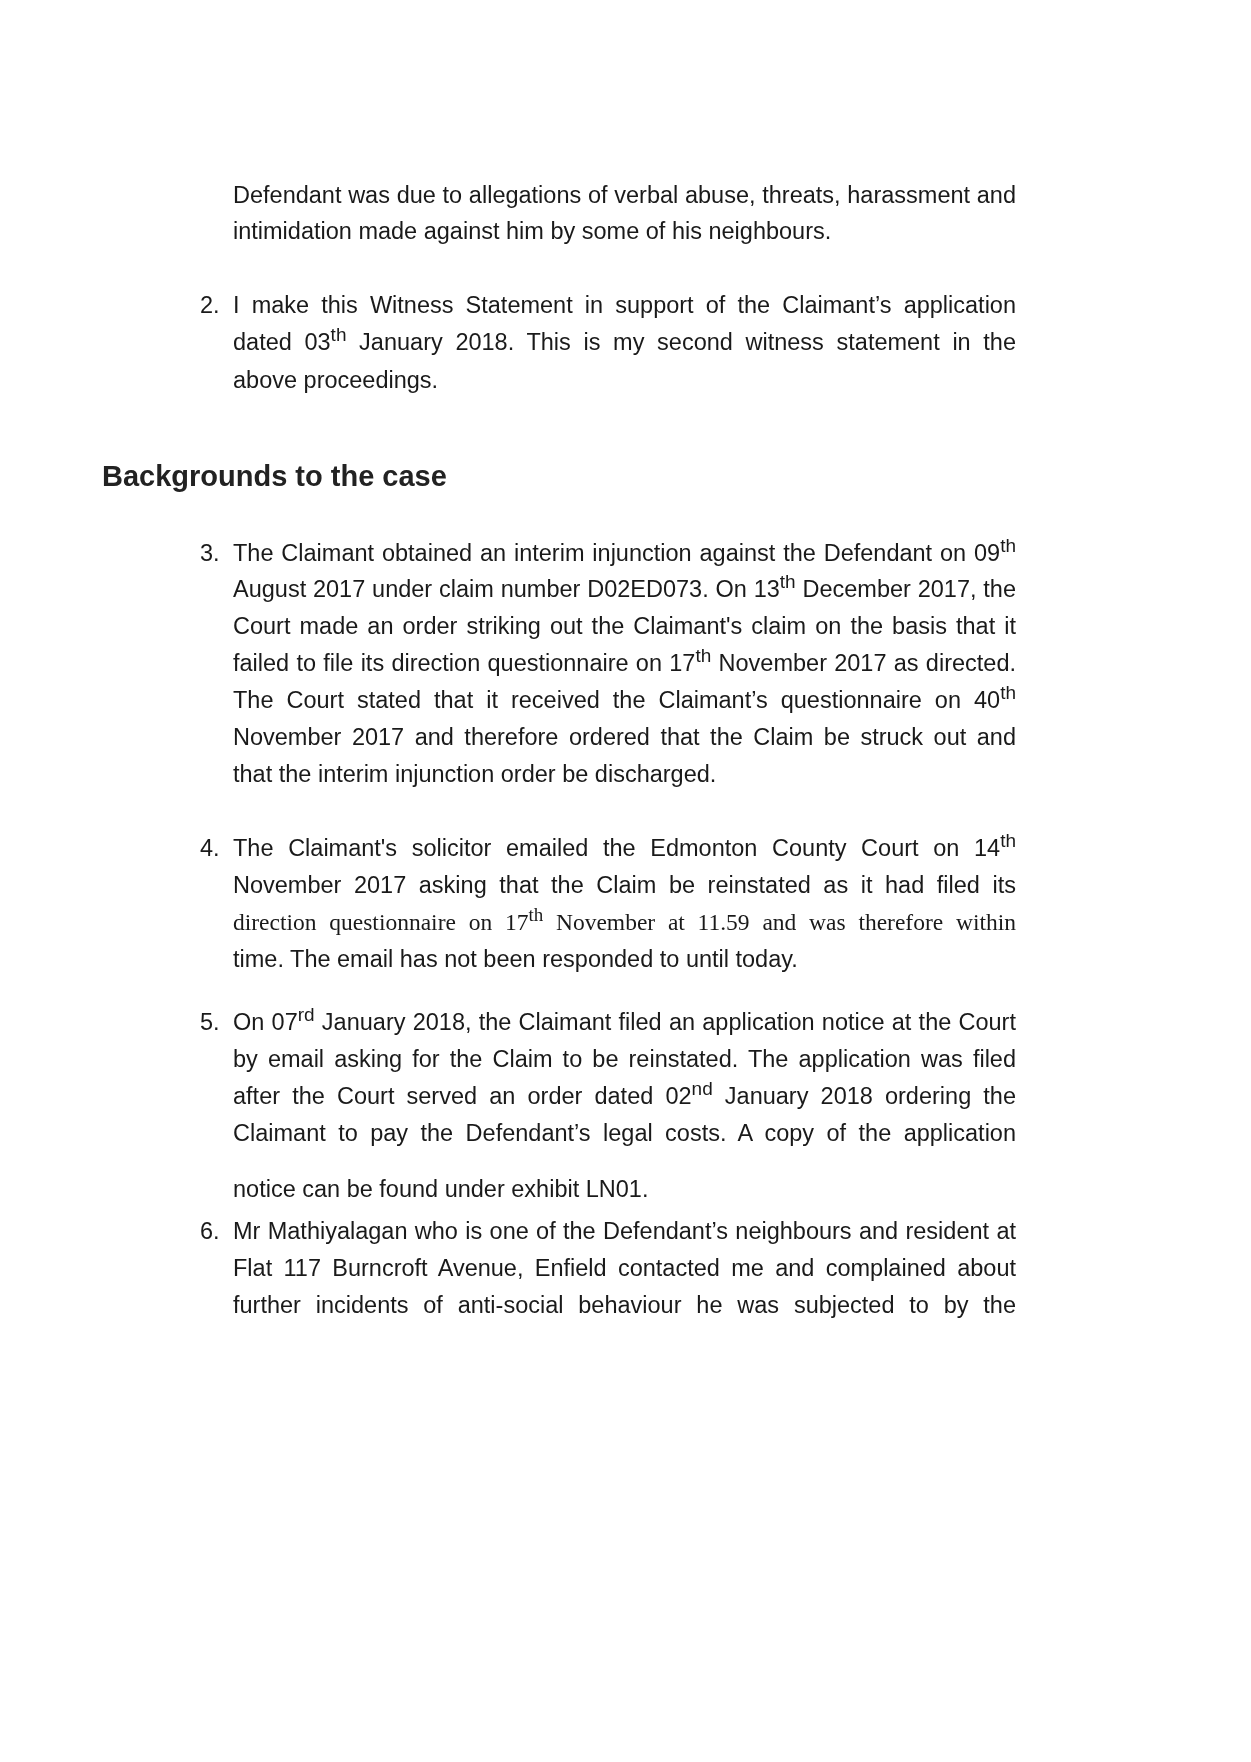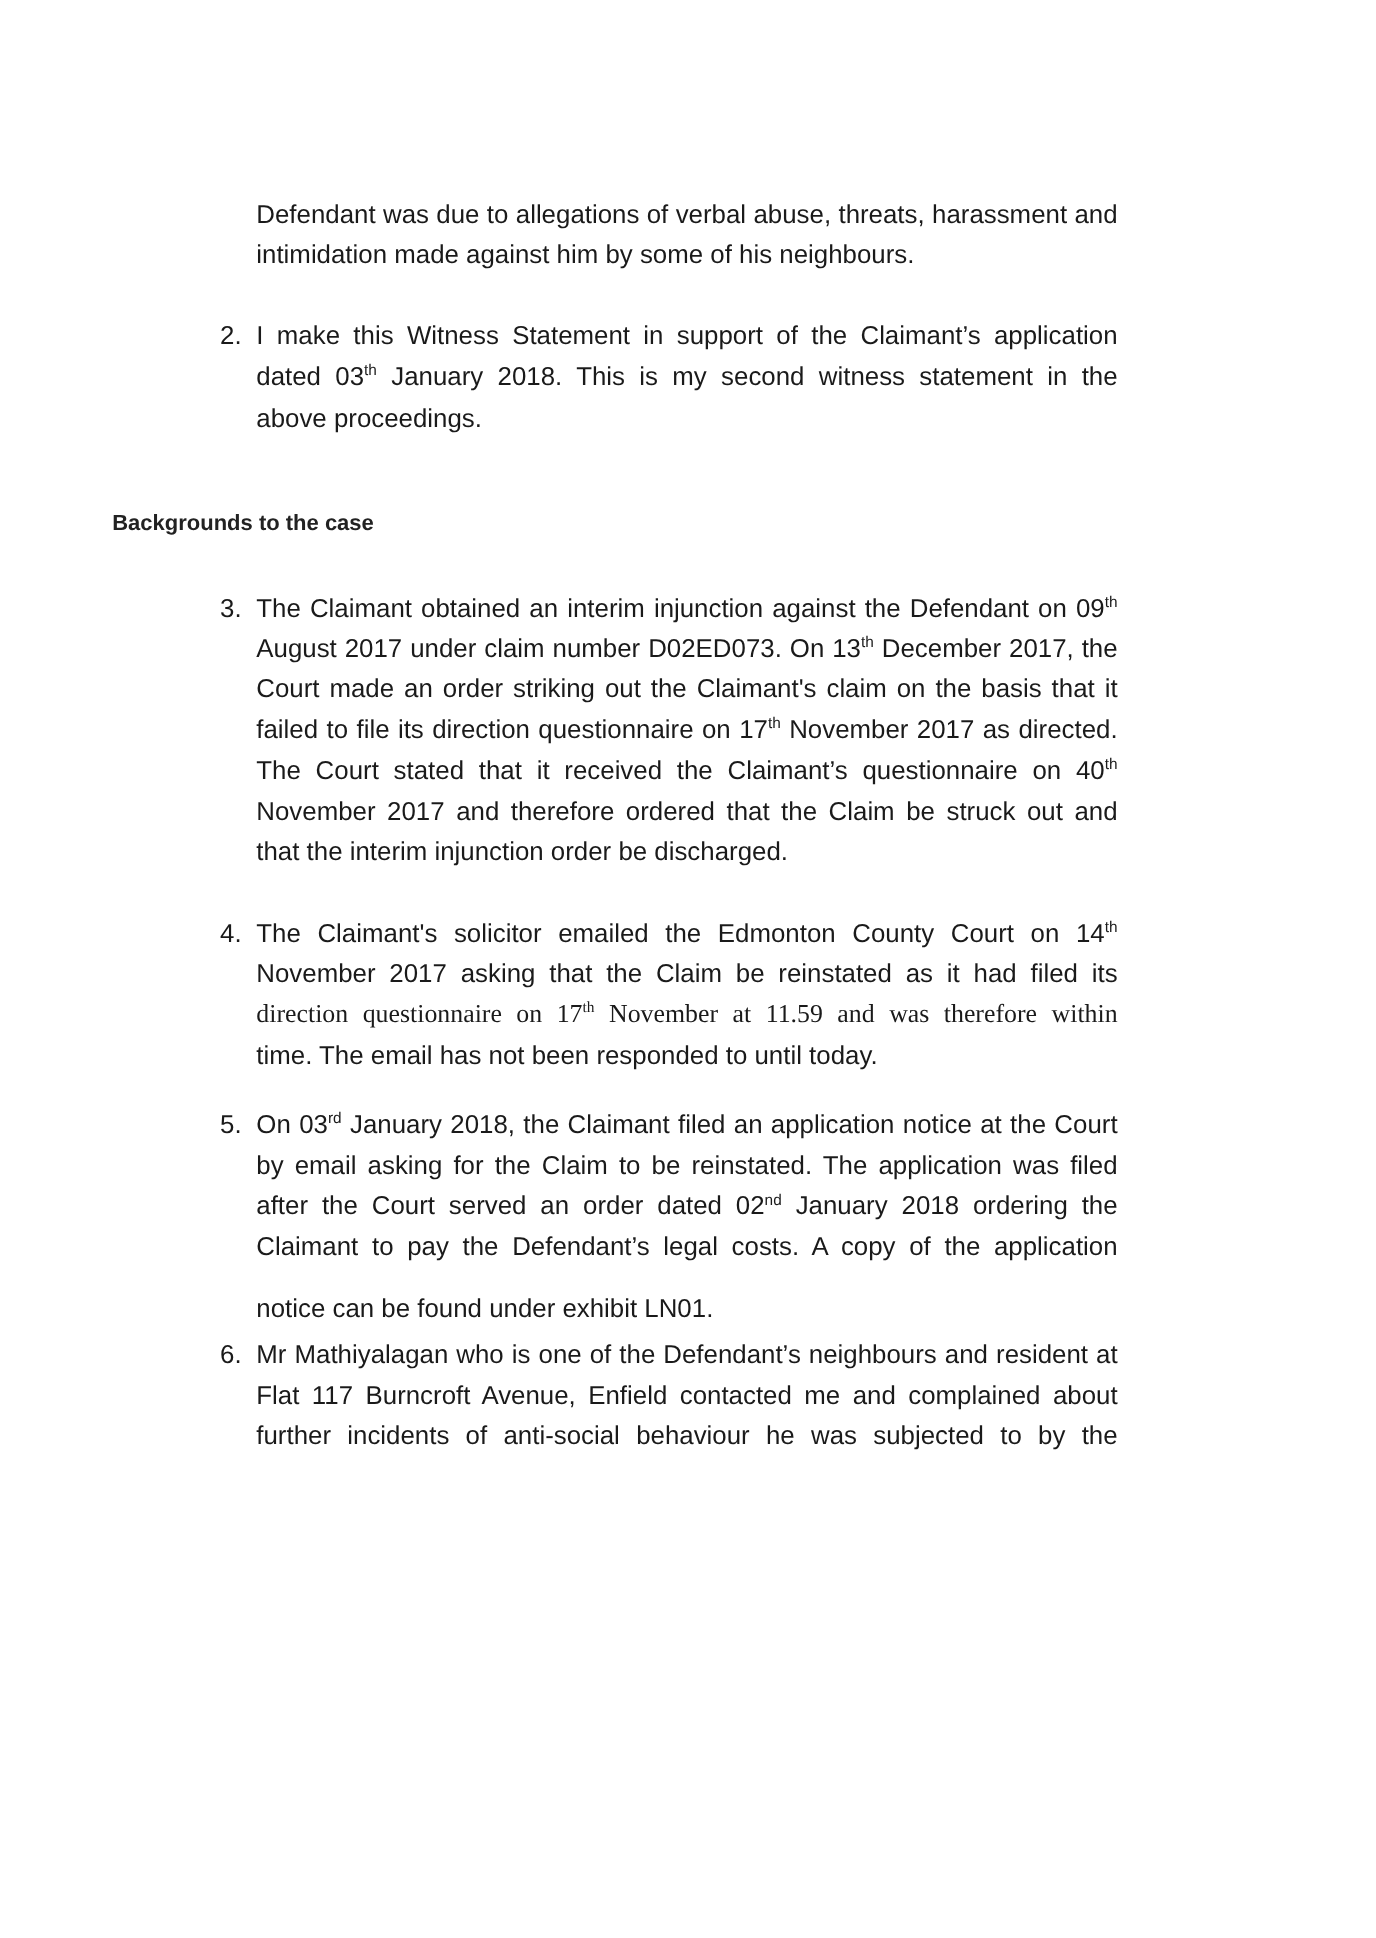--- a/index.html
+++ b/index.html
@@ -35,27 +35,27 @@
       white-space: normal;
       width: 783px;
     }
     .num {
       position: absolute;
       font-size: 23.5px;
       line-height: 30px;
     }
     .heading {
       position: absolute;
-      font-size: 20px;
+      font-size: 29px;
       line-height: 30px;
       font-weight: bold;
       color: #222;
     }
     sup {
-      font-size: 14px;
+      font-size: 19px;
       line-height: 0;
       vertical-align: 9px;
     }
     .para { }
   </style>
 </head>
 <body>
 
 <div class="page">
 
@@ -116,21 +116,21 @@
       <span>direction questionnaire on 17</span><sup>th</sup><span> November at 11.59 and was therefore within</span>
     </div>
     <div class="line" style="left:233px; top:944px;">
       <span>time. The email has not been responded to until today.</span>
     </div>
   </div>
 
   <div class="para">
     <span class="num" style="left:200px; top:1007px;">5.</span>
     <div class="line just" style="left:233px; top:1007px;">
-      <span>On 03</span><sup>rd</sup><span> January 2018, the Claimant filed an application notice at the Court</span>
+      <span>On 07</span><sup>rd</sup><span> January 2018, the Claimant filed an application notice at the Court</span>
     </div>
     <div class="line just" style="left:233px; top:1044px;">
       <span>by email asking for the Claim to be reinstated. The application was filed</span>
     </div>
     <div class="line just" style="left:233px; top:1081px;">
       <span>after the Court served an order dated 02</span><sup>nd</sup><span> January 2018 ordering the</span>
     </div>
     <div class="line just" style="left:233px; top:1118px;">
       <span>Claimant to pay the Defendant’s legal costs. A copy of the application</span>
     </div>

